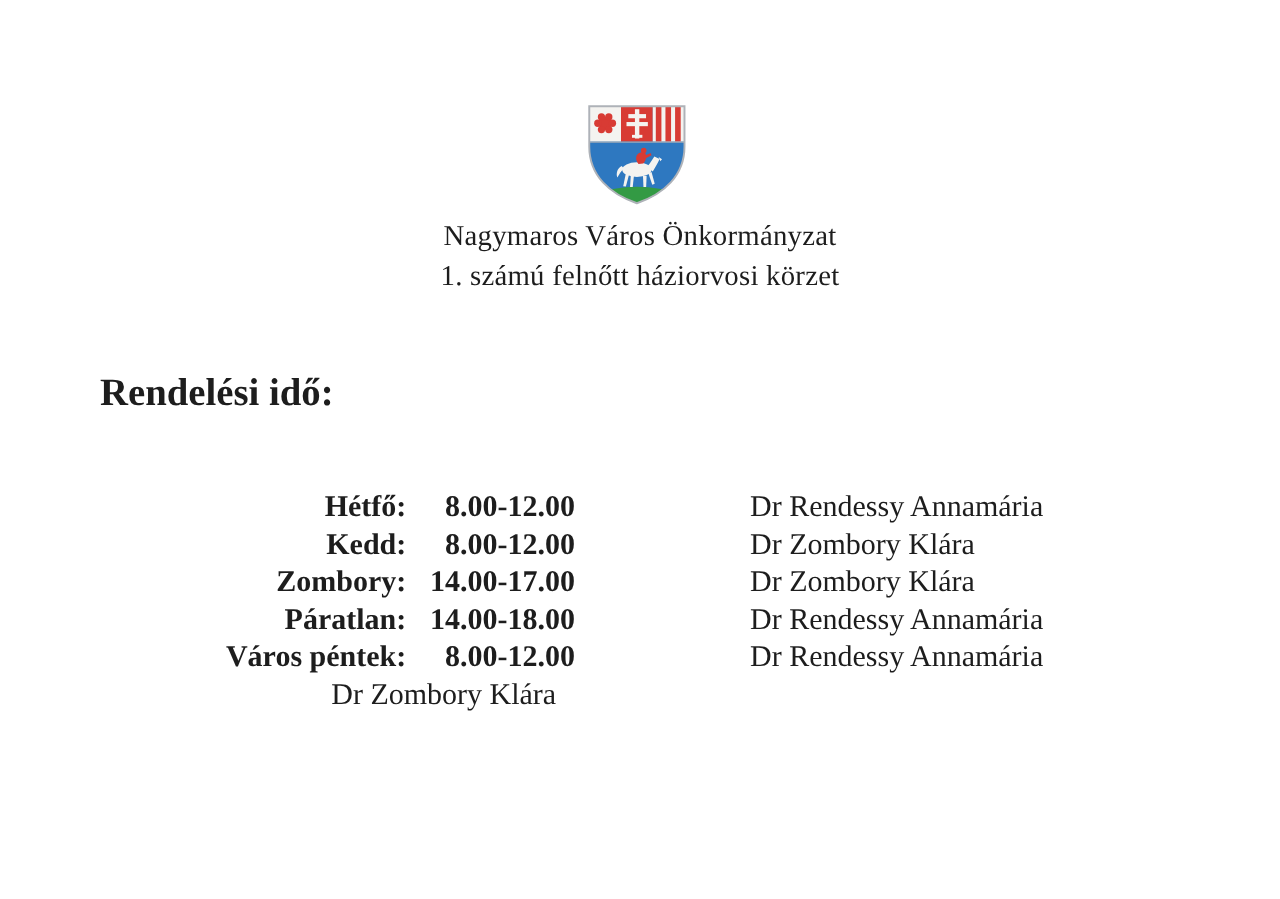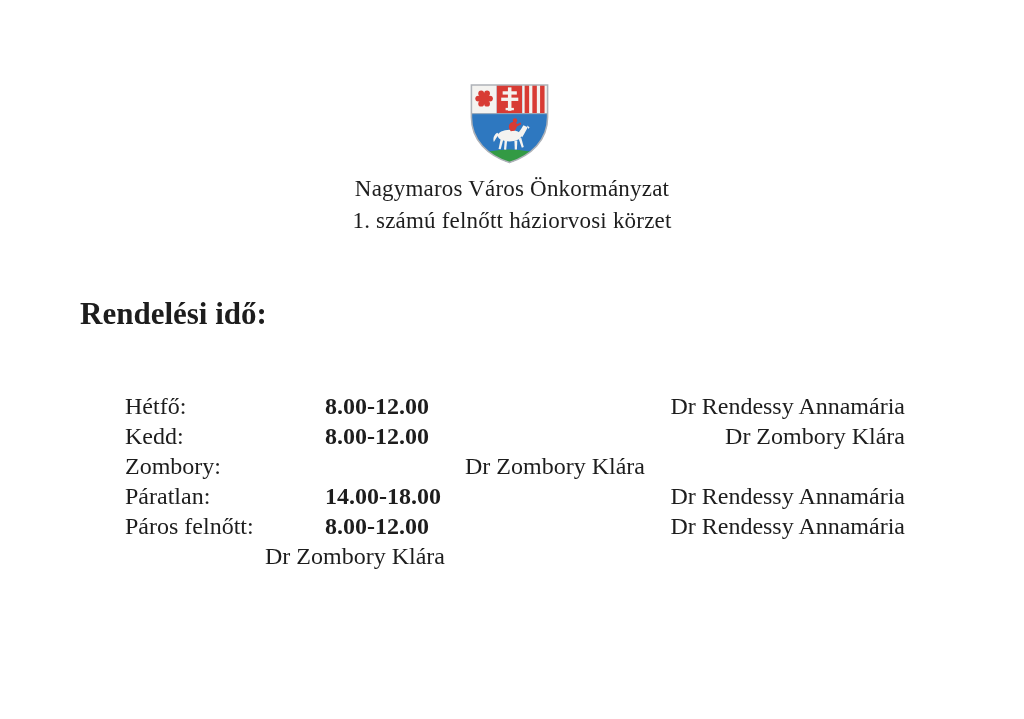--- a/index.html
+++ b/index.html
@@ -46,23 +46,23 @@
     top: 391px;
     width: 780px;
   }
   .sched-row {
     display: grid;
     grid-template-columns: 200px 135px 1fr;
     height: 30px;
     line-height: 30px;
     font-size: 24px;
   }
-  .day   { font-weight: normal; text-align: left; }
-  .time  { font-weight: bold; text-align: left; }
-  .doctor{ font-weight: normal; padding-left: 140px; white-space: nowrap; text-align: right; }
+  .day   { font-weight: bold; text-align: right; }
+  .time  { font-weight: bold; text-align: right; }
+  .doctor{ font-weight: normal; padding-left: 140px; white-space: nowrap; }
 </style>
 </head>
 <body>
 
 <div class="page">
 
   <svg class="coat" viewBox="0 0 84 86" aria-hidden="true">
     <defs>
       <clipPath id="shieldClip">
         <path d="M3 3 L81 3 L81 36 C81 60 64 75 42 82.5 C20 75 3 60 3 36 Z"></path>
@@ -131,29 +131,30 @@
       <span class="time">8.00-12.00</span>
       <span class="doctor">Dr Rendessy Annamária</span>
     </div>
     <div class="sched-row">
       <span class="day">Kedd:</span>
       <span class="time">8.00-12.00</span>
       <span class="doctor">Dr Zombory Klára</span>
     </div>
     <div class="sched-row">
       <span class="day">Zombory:</span>
+      <span class="time">14.00-17.00</span>
       <span class="doctor">Dr Zombory Klára</span>
     </div>
     <div class="sched-row">
       <span class="day">Páratlan:</span>
       <span class="time">14.00-18.00</span>
       <span class="doctor">Dr Rendessy Annamária</span>
     </div>
     <div class="sched-row">
-      <span class="day">Páros felnőtt:</span>
+      <span class="day">Város péntek:</span>
       <span class="time">8.00-12.00</span>
       <span class="doctor">Dr Rendessy Annamária</span>
     </div>
     <div class="sched-row">
       <span class="doctor">Dr Zombory Klára</span>
     </div>
   </div>
 
 </div>
 

